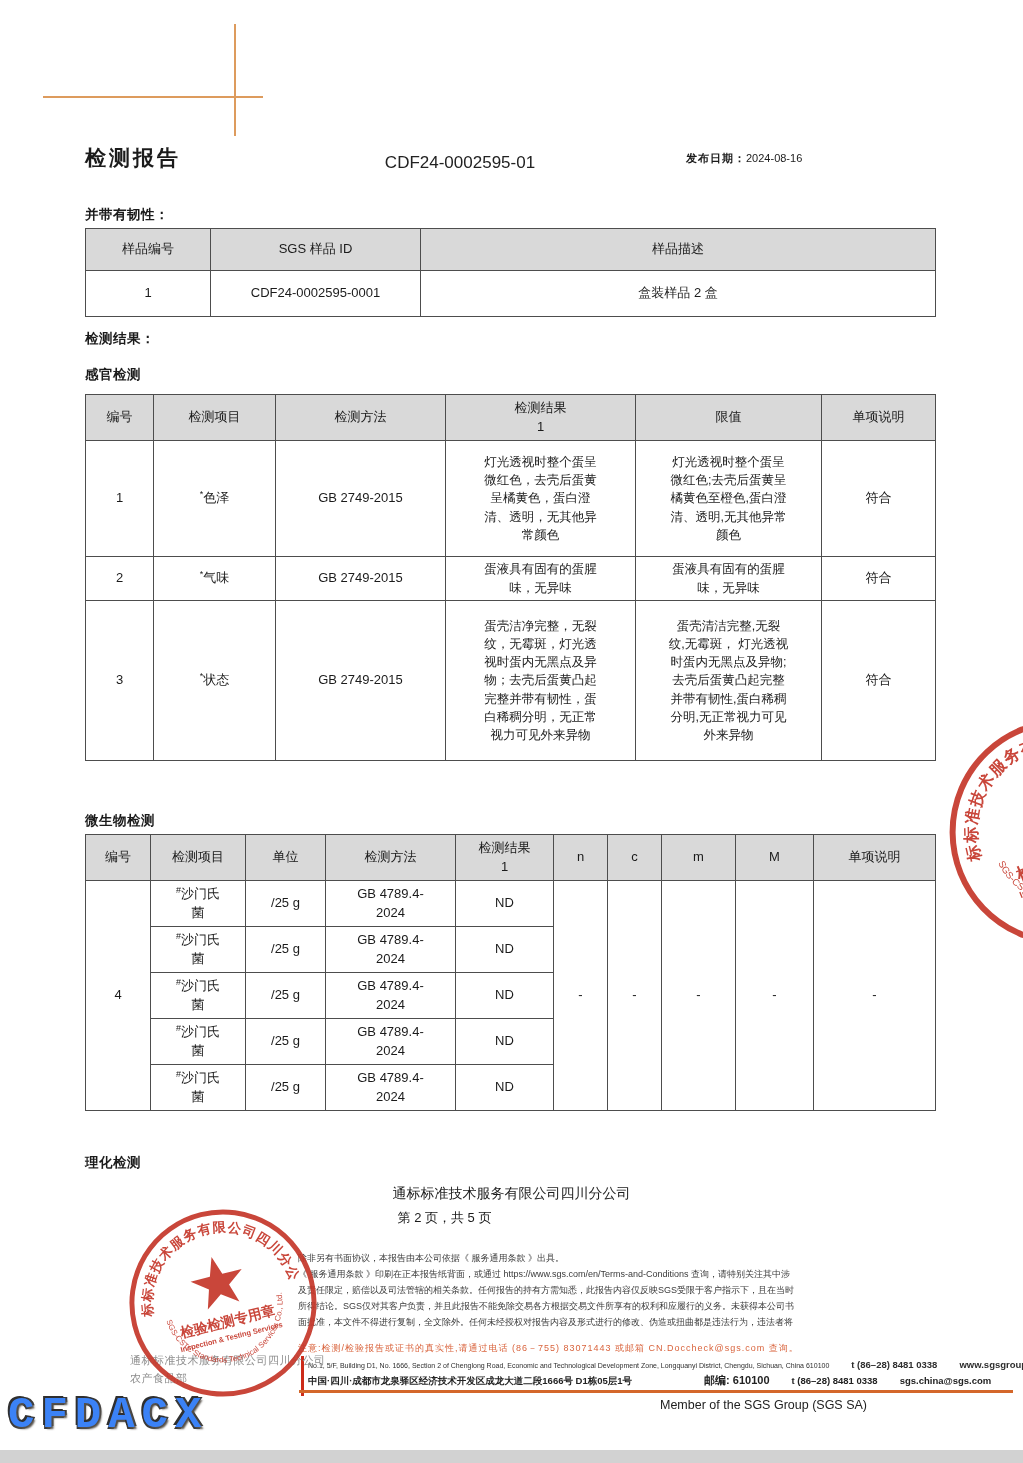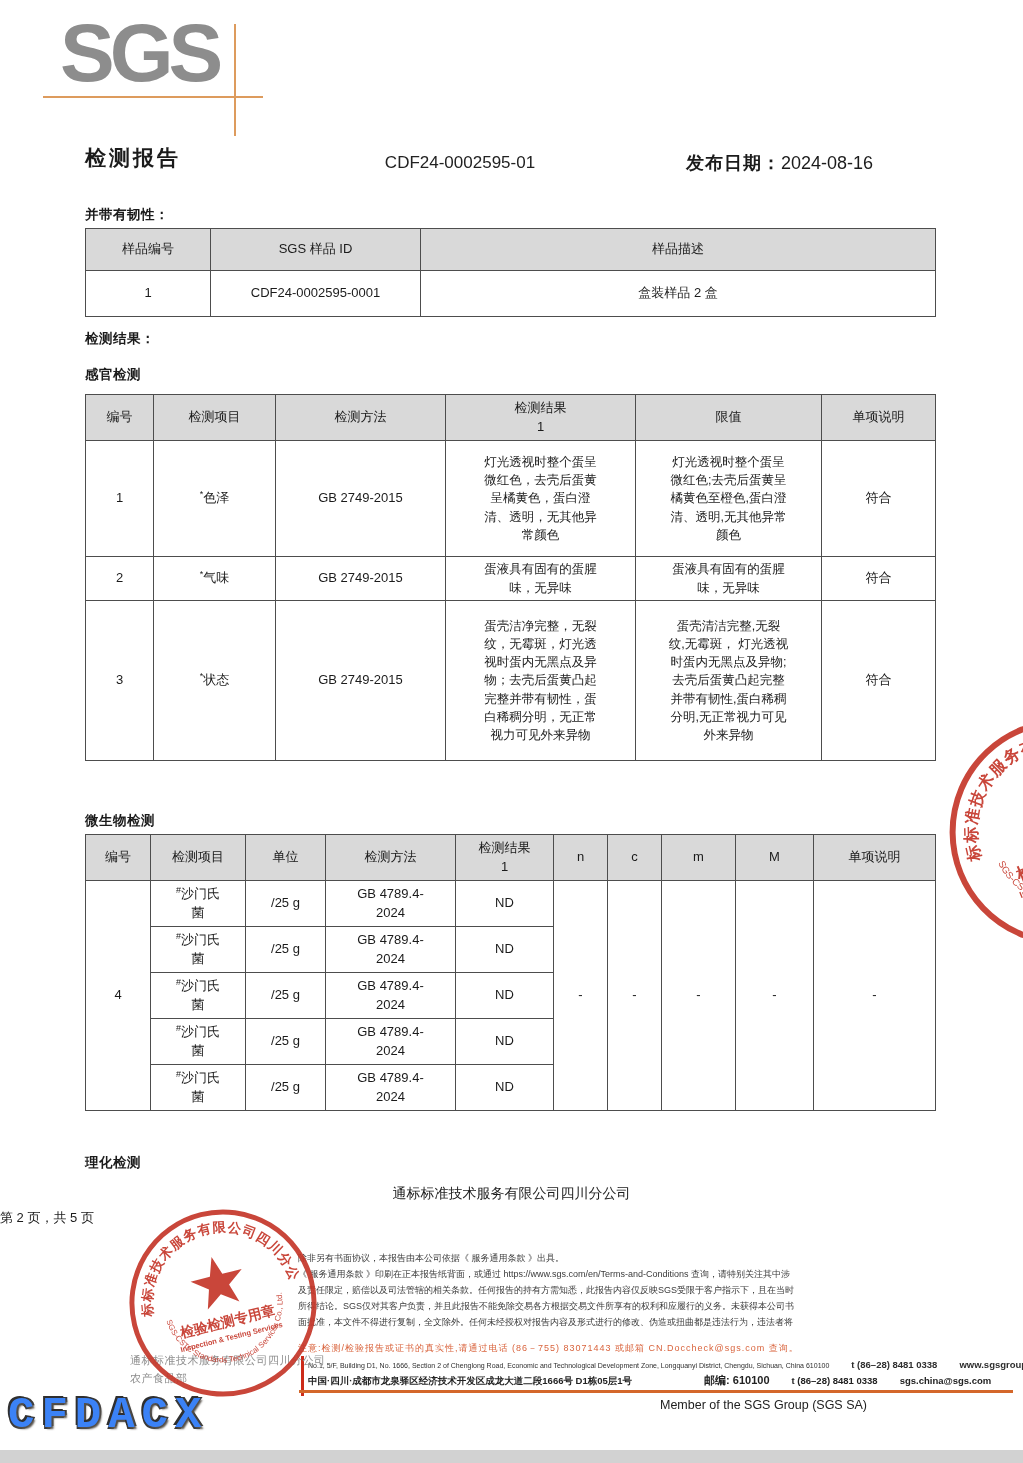--- a/index.html
+++ b/index.html
@@ -14,21 +14,21 @@
   .logo-text {
     position:absolute; left:2px; top:6px; font-size:82px; font-weight:900;
     color:#8d8d8d; letter-spacing:-5px; line-height:1;
     font-family:"Liberation Sans","DejaVu Sans",sans-serif;
   }
   .logo-vline { position:absolute; left:176px; top:18px; width:2px; height:112px; background:#dd9b5d; }
   .logo-hline { position:absolute; left:-15px; top:90px; width:220px; height:2px; background:#dd9b5d; }
   
   .report-title { position:absolute; left:85px; top:144px; font-size:21px; font-weight:bold; letter-spacing:3px; }
   .report-no   { position:absolute; left:310px; top:153px; width:300px; text-align:center; font-size:17px; color:#222; }
-  .issue-date  { position:absolute; left:686px; top:151px; font-size:18px; }
+  .issue-date  { position:absolute; left:686px; top:151px; font-size:11px; }
   .issue-date b { letter-spacing:1px; }
   
   .sec-h { position:absolute; left:85px; font-size:13.5px; font-weight:bold; letter-spacing:0.5px; }
   
   table.rpt { border-collapse:collapse; table-layout:fixed; background:#fff; }
   table.rpt th, table.rpt td {
     border:1.5px solid #4d4d4d; text-align:center; vertical-align:middle;
     font-size:13px; padding:3px 4px; white-space:pre-line; line-height:1.45;
   }
   table.rpt th { background:#d9d9d9; font-weight:normal; }
@@ -37,21 +37,21 @@
   .t-sample tr.row { height:46px; }
   .t-sensory { position:absolute; left:85px; top:394px; width:850px; }
   .t-sensory tr.hd { height:46px; }
   .t-sensory td.long { font-size:12.5px; }
   .t-micro   { position:absolute; left:85px; top:834px; width:850px; }
   .t-micro tr.hd { height:46px; }
   .t-micro tr.row { height:45px; }
   sup.mark { font-size:9px; vertical-align:super; }
   
   .company-line { position:absolute; left:0; top:1185px; width:1023px; text-align:center; font-size:14px; }
-  .page-line    { position:absolute; left:0; top:1209px; width:889px; text-align:left; font-size:13px; }
+  .page-line    { position:absolute; left:0; top:1209px; width:889px; text-align:center; font-size:13px; }
   .legal { position:absolute; left:298px; top:1250px; width:640px; font-size:9px; color:#3a3a3a; line-height:16px; }
   .legal .ln { white-space:nowrap; }
   .notice { position:absolute; left:298px; top:1342px; width:660px; font-size:9px; color:#d9633c; letter-spacing:1px; white-space:nowrap; }
   .addr-en { position:absolute; left:308px; top:1359px; width:700px; font-size:7px; color:#2e2e2e; white-space:nowrap; }
   .addr-cn { position:absolute; left:308px; top:1373px; width:700px; font-size:9.5px; font-weight:bold; color:#222; white-space:nowrap; }
   .addr-en .sp, .addr-cn .sp { display:inline-block; }
   .addr-zip { margin-left:28px; font-weight:bold; font-size:11px;padding-left:44px;}
   .addr-tel { margin-left:22px; font-size:9.5px; font-weight:bold;}
   .addr-web { margin-left:22px; font-size:9.5px; font-weight:bold;}
   .red-vline   { position:absolute; left:301px; top:1356px; width:2.5px; height:40px; background:#cc2b1a; }
@@ -69,21 +69,20 @@
     text-shadow:-2px -2px 0 #2f2f2f, 2px 2px 2px #55504a, -1px 2px 0 #3a3a3a, 2px -1px 0 #3a3a3a;
     font-family:Liberation Mono, monospace;
   }
 </style>
 </head>
 <body>
 
 <div class="page">
 
   <div class="logo-wrap">
-    <div class="logo-text">SGS</div>
     <div class="logo-hline"></div>
     <div class="logo-vline"></div>
   </div>
 
   <div class="report-title">检测报告</div>
   <div class="report-no">CDF24-0002595-01</div>
   <div class="issue-date"><b>发布日期：</b><span>2024-08-16</span></div>
 
   <div class="sec-h" style="top:206px;">并带有韧性：</div>
   <table class="rpt t-sample">

